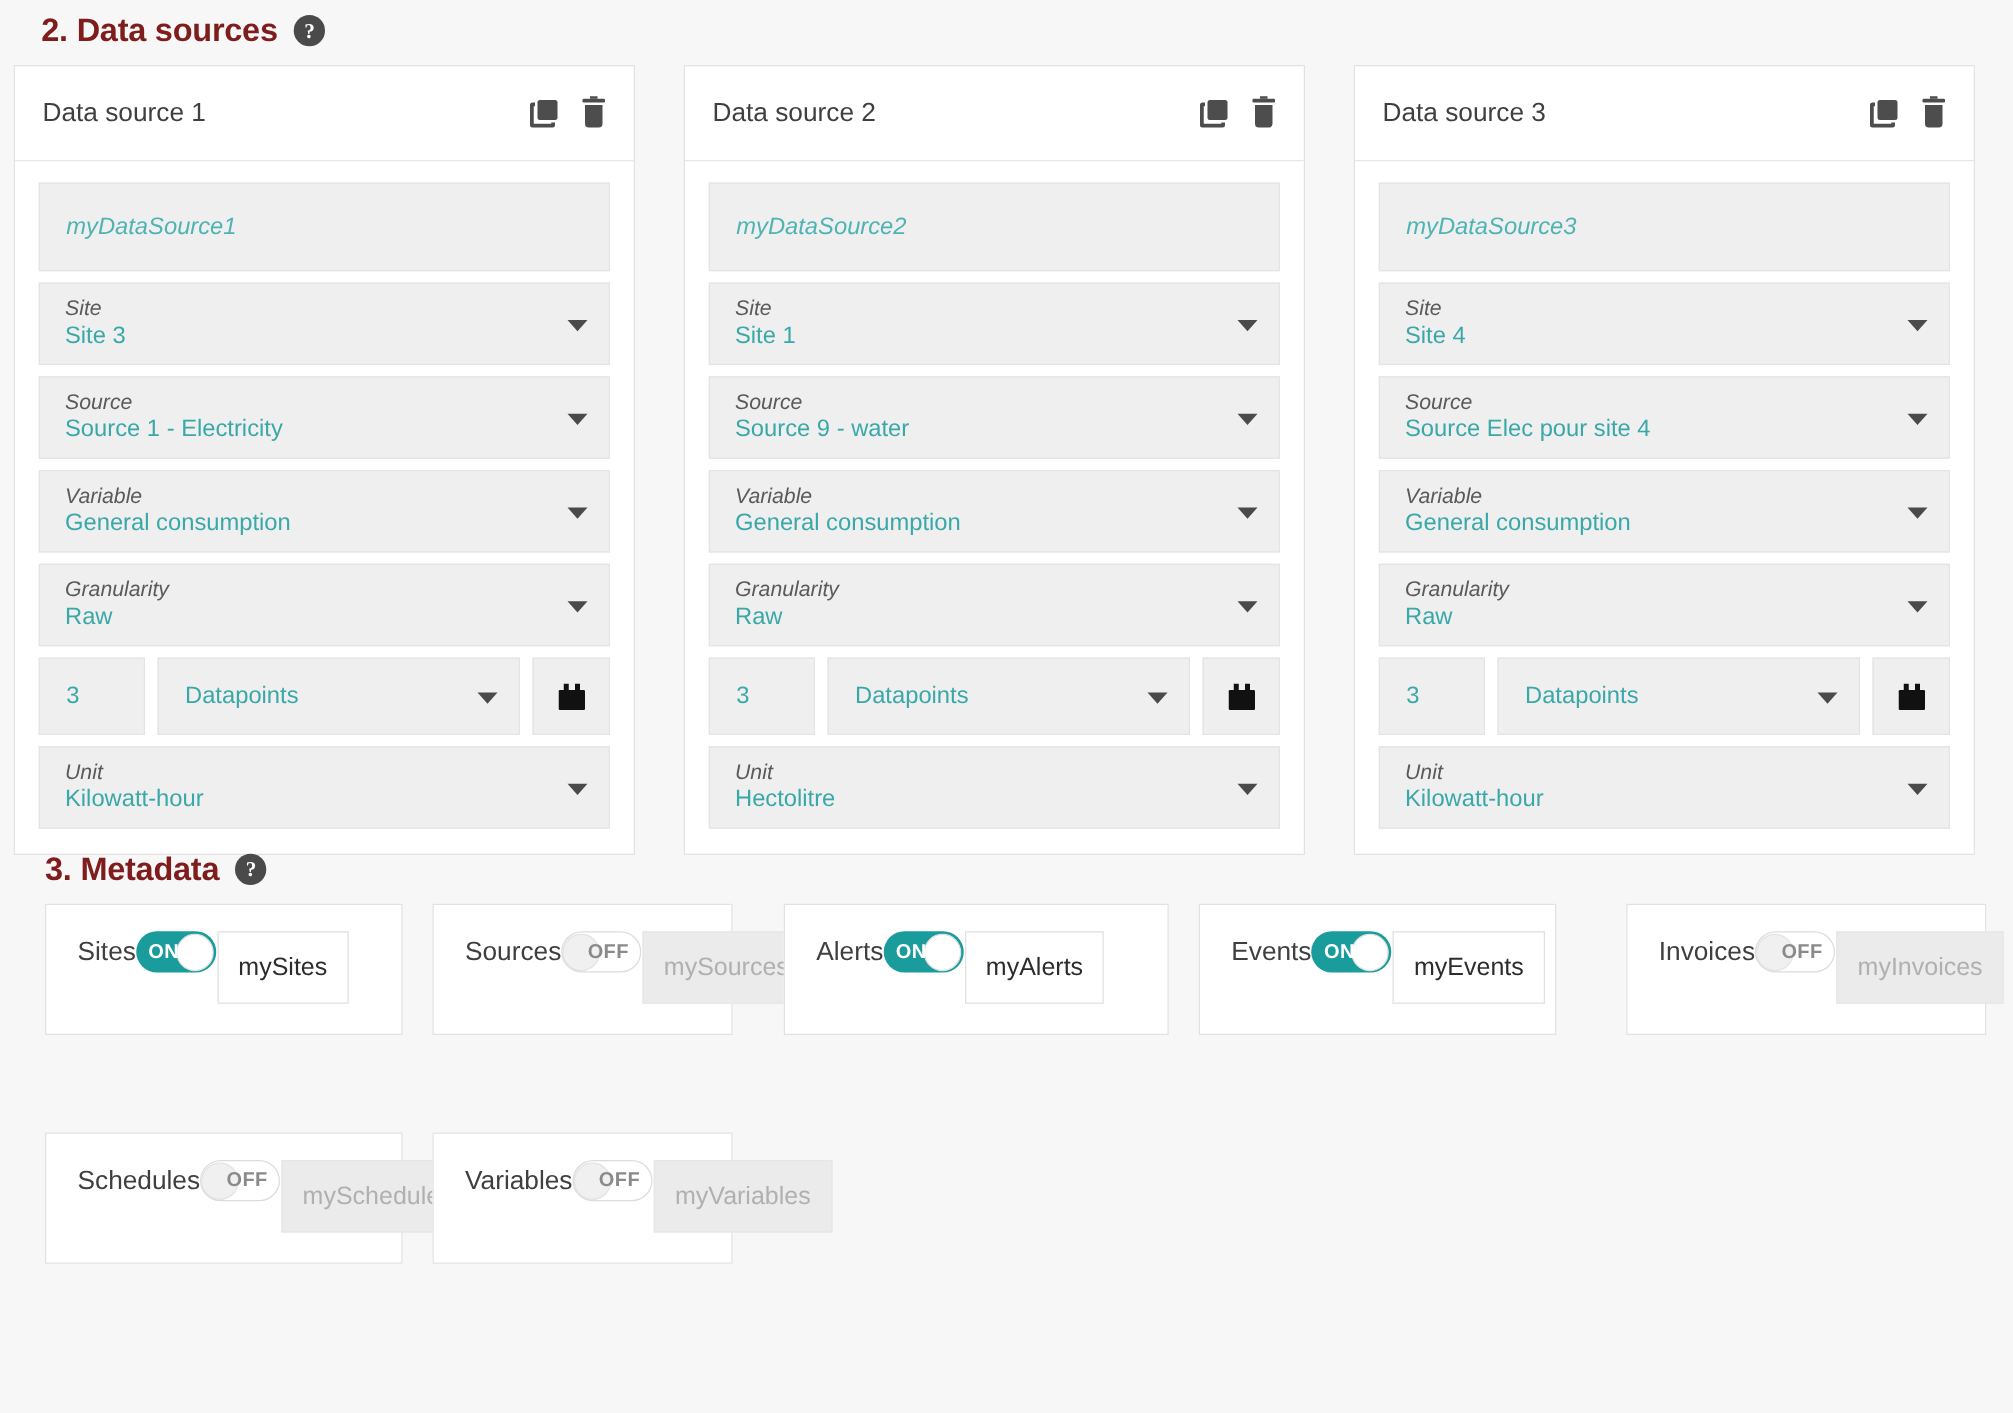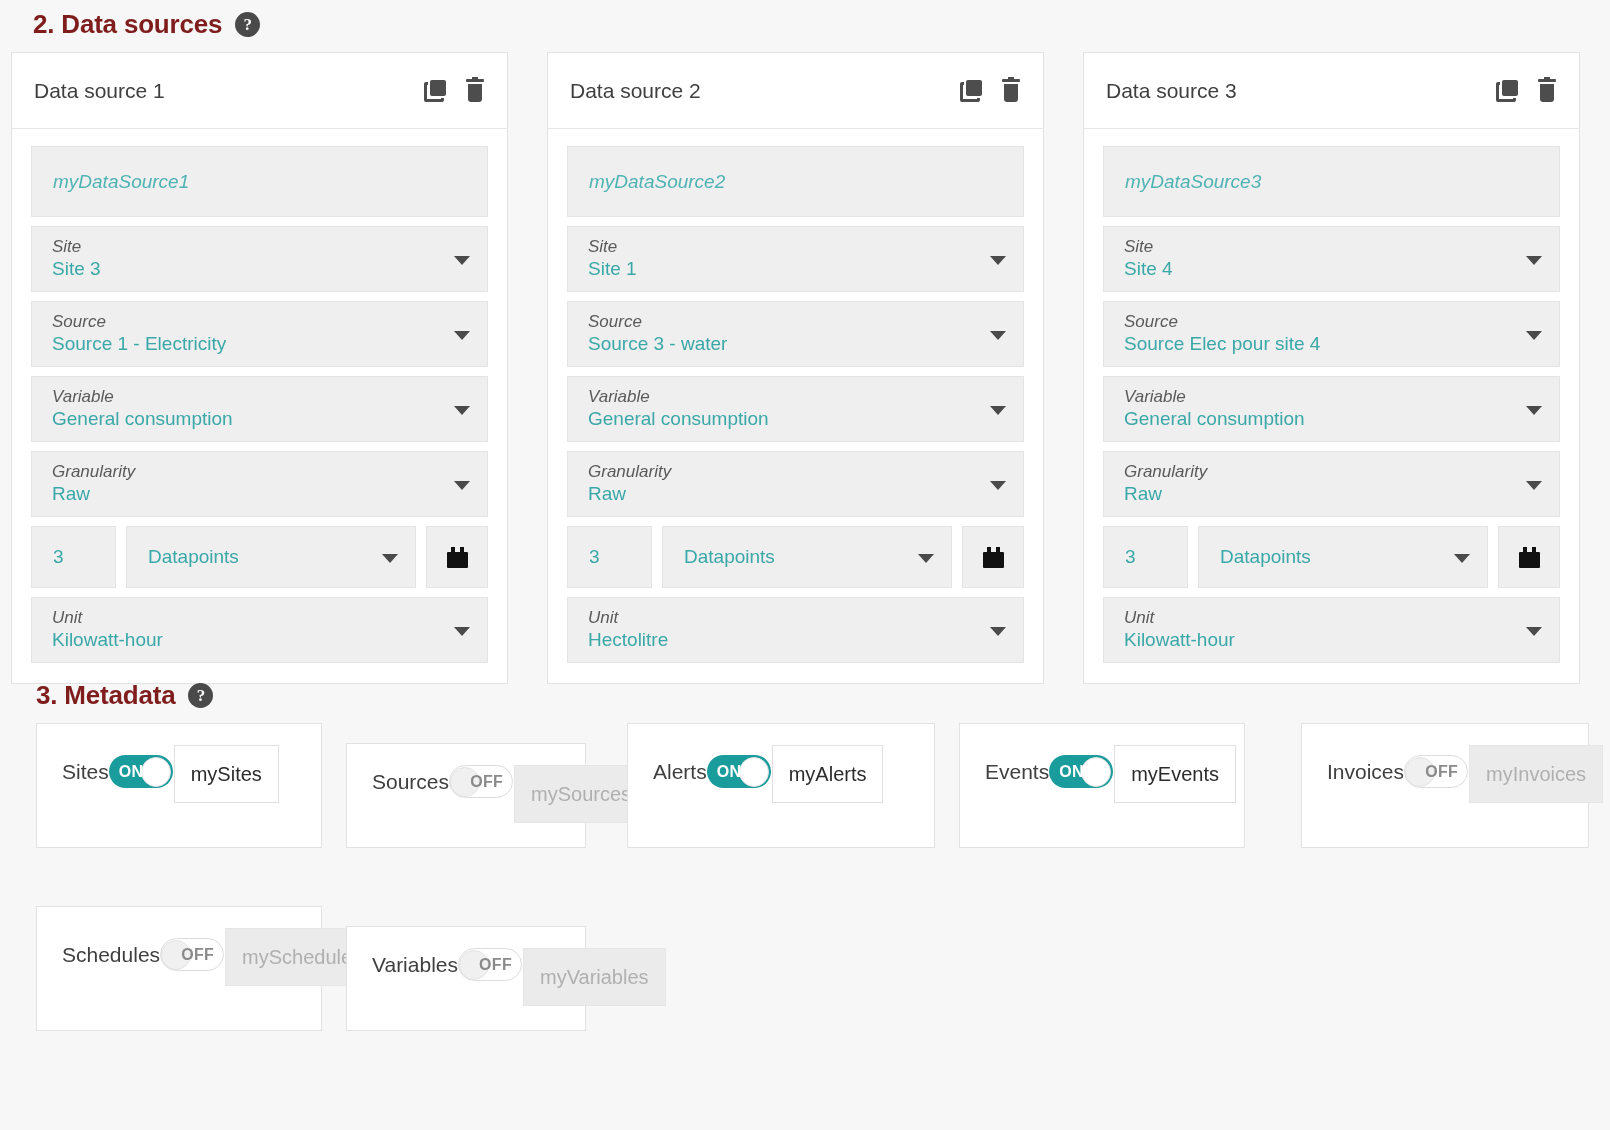--- a/index.html
+++ b/index.html
@@ -129,21 +129,21 @@
   .meta-row { position: absolute; display: flex; }
   #meta-row-1 { left: 36px; top: 723px; gap: 24px; }
   #meta-row-2 { left: 36px; top: 906px; gap: 24px; }
 
   .meta-card {
     background: #ffffff; border: 1px solid #e2e2e2;
     padding: 21px 24px 24px 24px;
     display: flex; 
   }
   .meta-card.w1 { width: 286px; }
-  .meta-card.w2 { width: 240px; margin-top: 20px; }
+  .meta-card.w2 { width: 240px; }
   .meta-card.w3 { width: 308px; margin-left: 17px; }
   .meta-card.w4 { width: 286px; }
   .meta-card.w5 { width: 288px; margin-left: 32px; }
 
   .meta-head {
     display: flex; align-items: center; justify-content: space-between;
     margin-bottom: 25px; padding: 0 1px;
   }
   .meta-label { font-size: 21px; color: #3f3f3f; }
 
@@ -257,21 +257,21 @@
           <div class="field plain">
             <span class="placeholder-italic">myDataSource2</span>
           </div>
           <div class="field labeled">
             <span class="field-label">Site</span>
             <span class="field-value">Site 1</span>
             <span class="caret"></span>
           </div>
           <div class="field labeled">
             <span class="field-label">Source</span>
-            <span class="field-value">Source 3 - water</span>
+            <span class="field-value">Source 9 - water</span>
             <span class="caret"></span>
           </div>
           <div class="field labeled">
             <span class="field-label">Variable</span>
             <span class="field-value">General consumption</span>
             <span class="caret"></span>
           </div>
           <div class="field labeled">
             <span class="field-label">Granularity</span>
             <span class="field-value">Raw</span>

